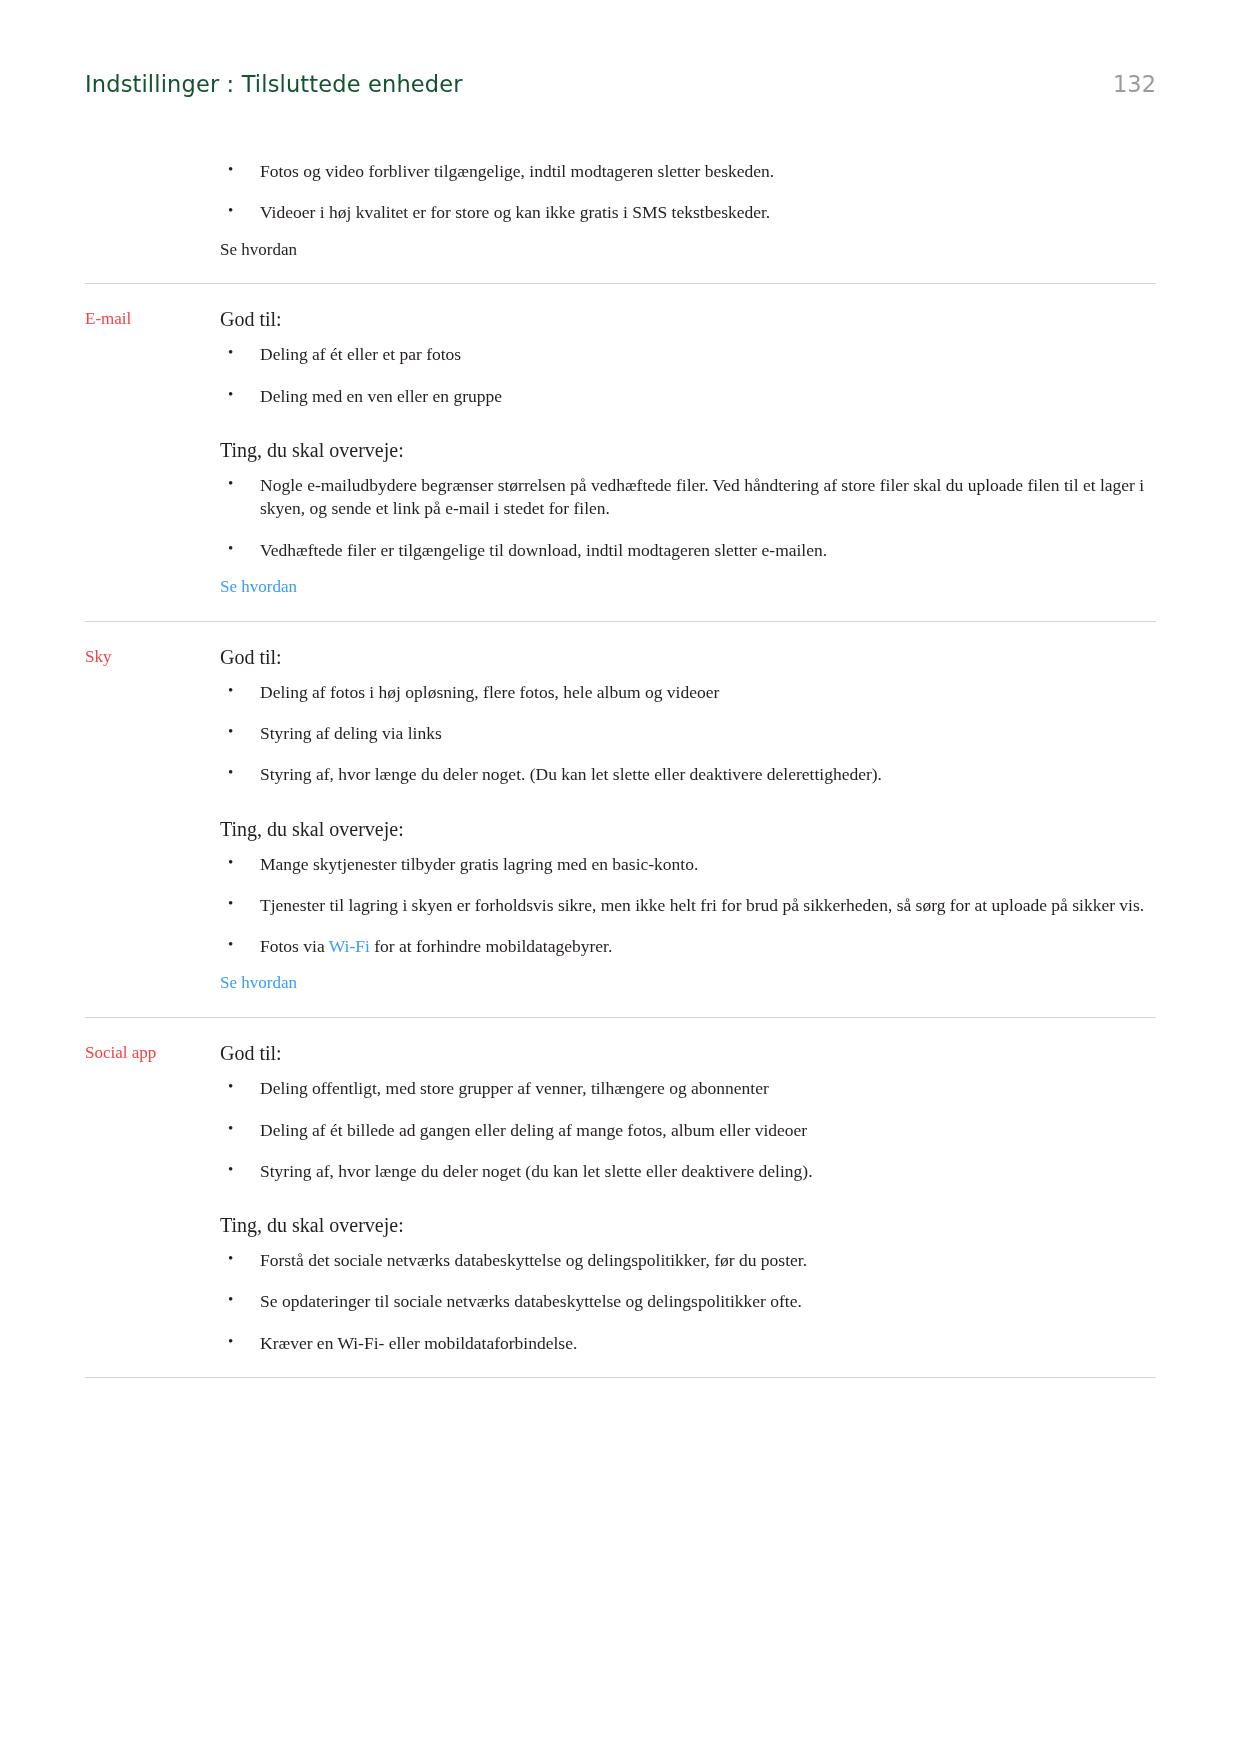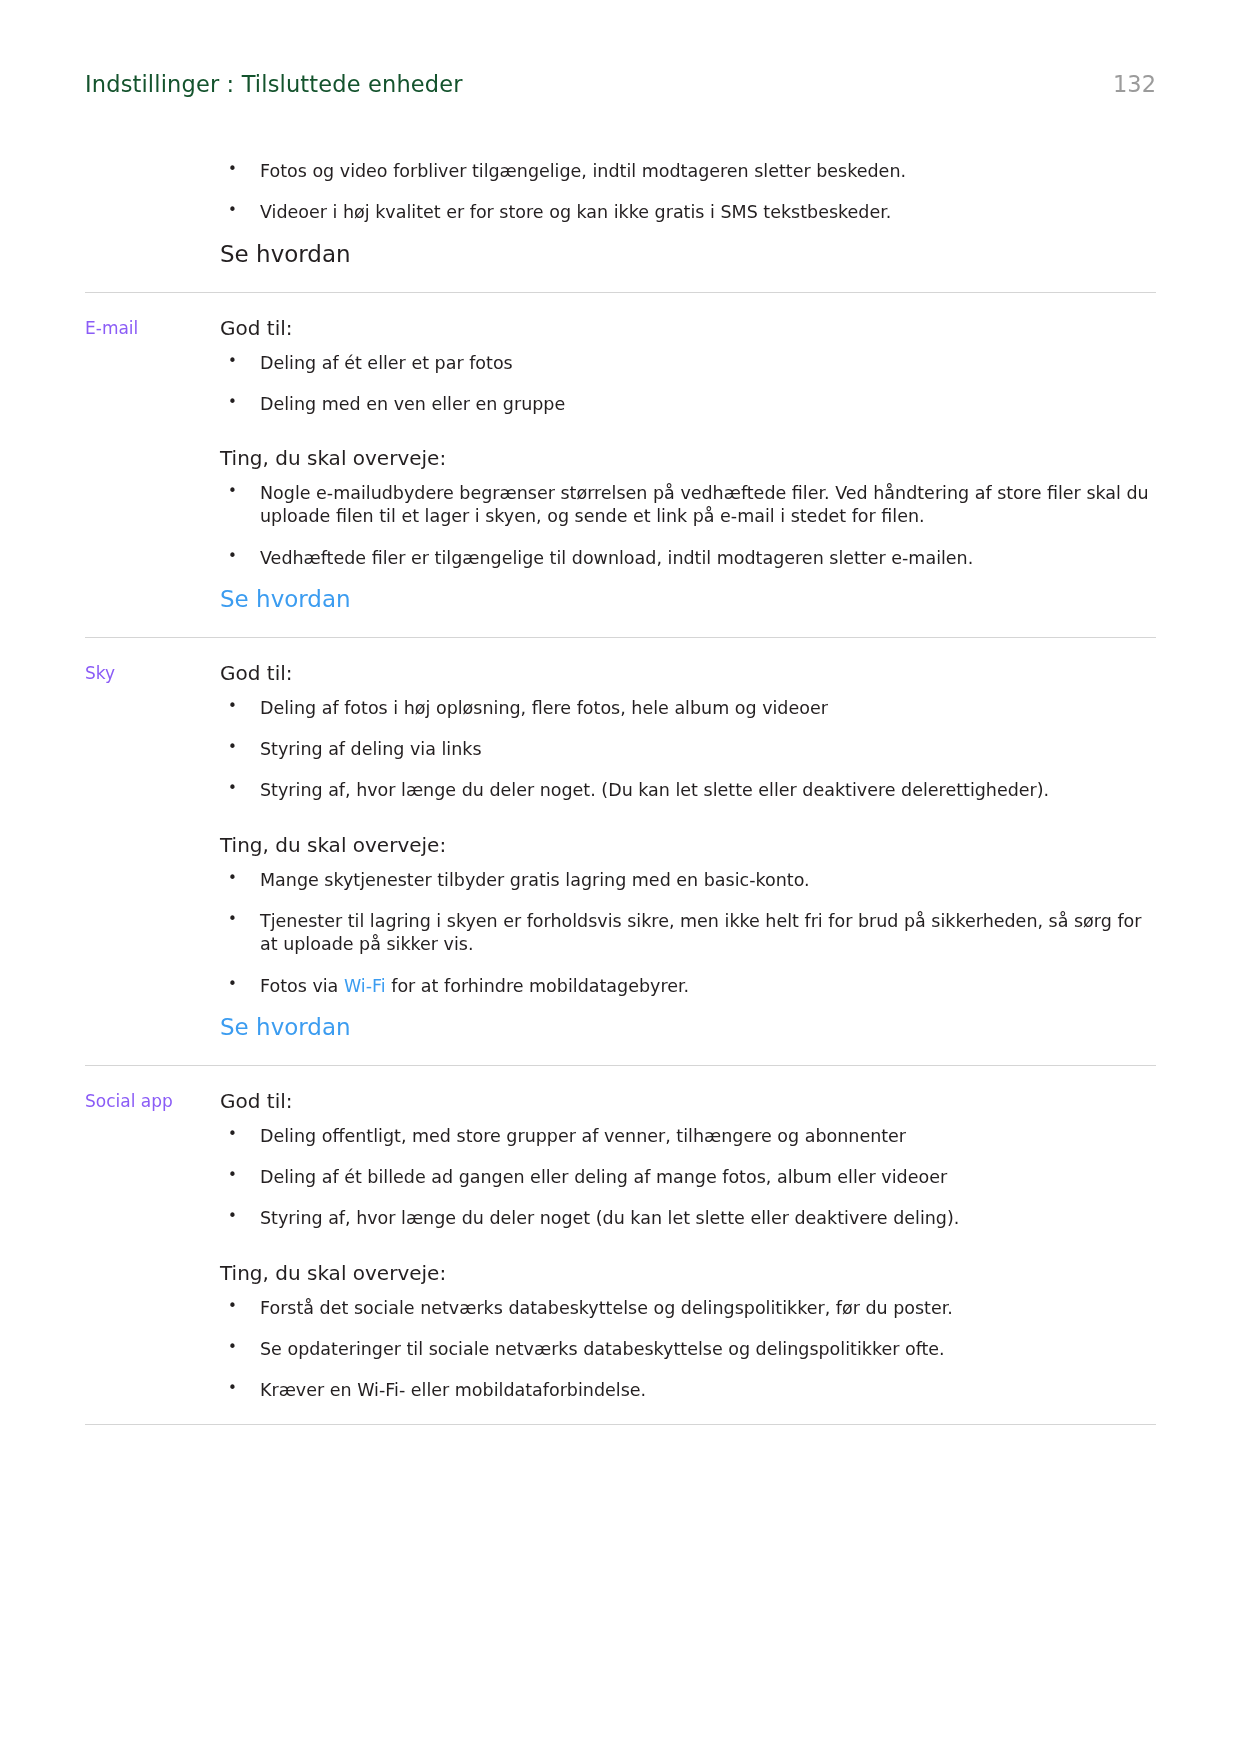--- a/index.html
+++ b/index.html
@@ -53,30 +53,31 @@
     position: absolute;
     top: 160px;
     left: 85px;
     width: 1071px;
   }
 
   .section {
     display: block;
     position: relative;
     padding-bottom: 0;
+    font-family: Liberation Serif, serif;
   }
   .section-inner {
     display: flex;
     align-items: flex-start;
   }
   .section-label {
     width: 135px;
     flex: 0 0 135px;
     font-size: 17px;
-    color: #8b5cf6;
+    color: #ef4444;
     line-height: 1.3;
     padding-top: 2px;
     padding-right: 6px;
   }
   .section-body {
     flex: 1 1 auto;
     padding-left: 0;
   }
 
   .divider {
@@ -121,21 +122,21 @@
   .link {
     color: #3b9cf0;
     text-decoration: none;
     cursor: pointer;
   }
   .plainlink {
     color: #231f20;
     text-decoration: none;
   }
   .see-how {
-    font-size: 23px;
+    font-size: 17px;
     line-height: 1.35;
     margin-top: 14px;
   }
   .gap-small { height: 22px; }
   .gap-before-rule { height: 22px; }
 </style>
 </head>
 <body>
 
 <div class="page">

